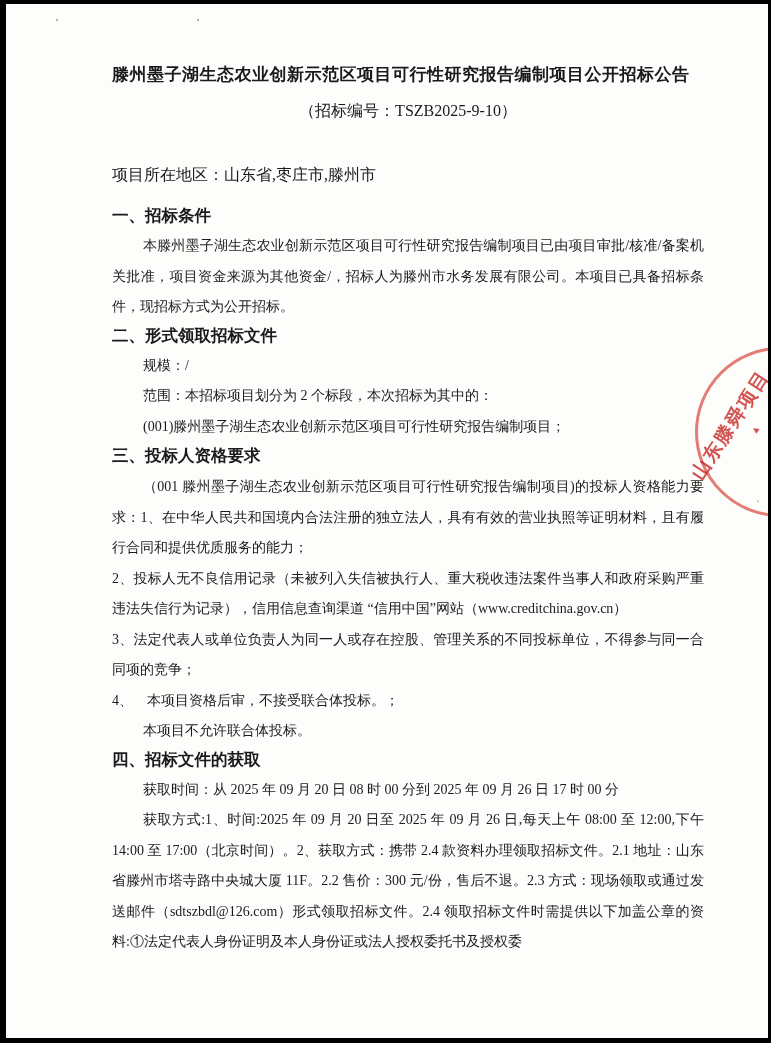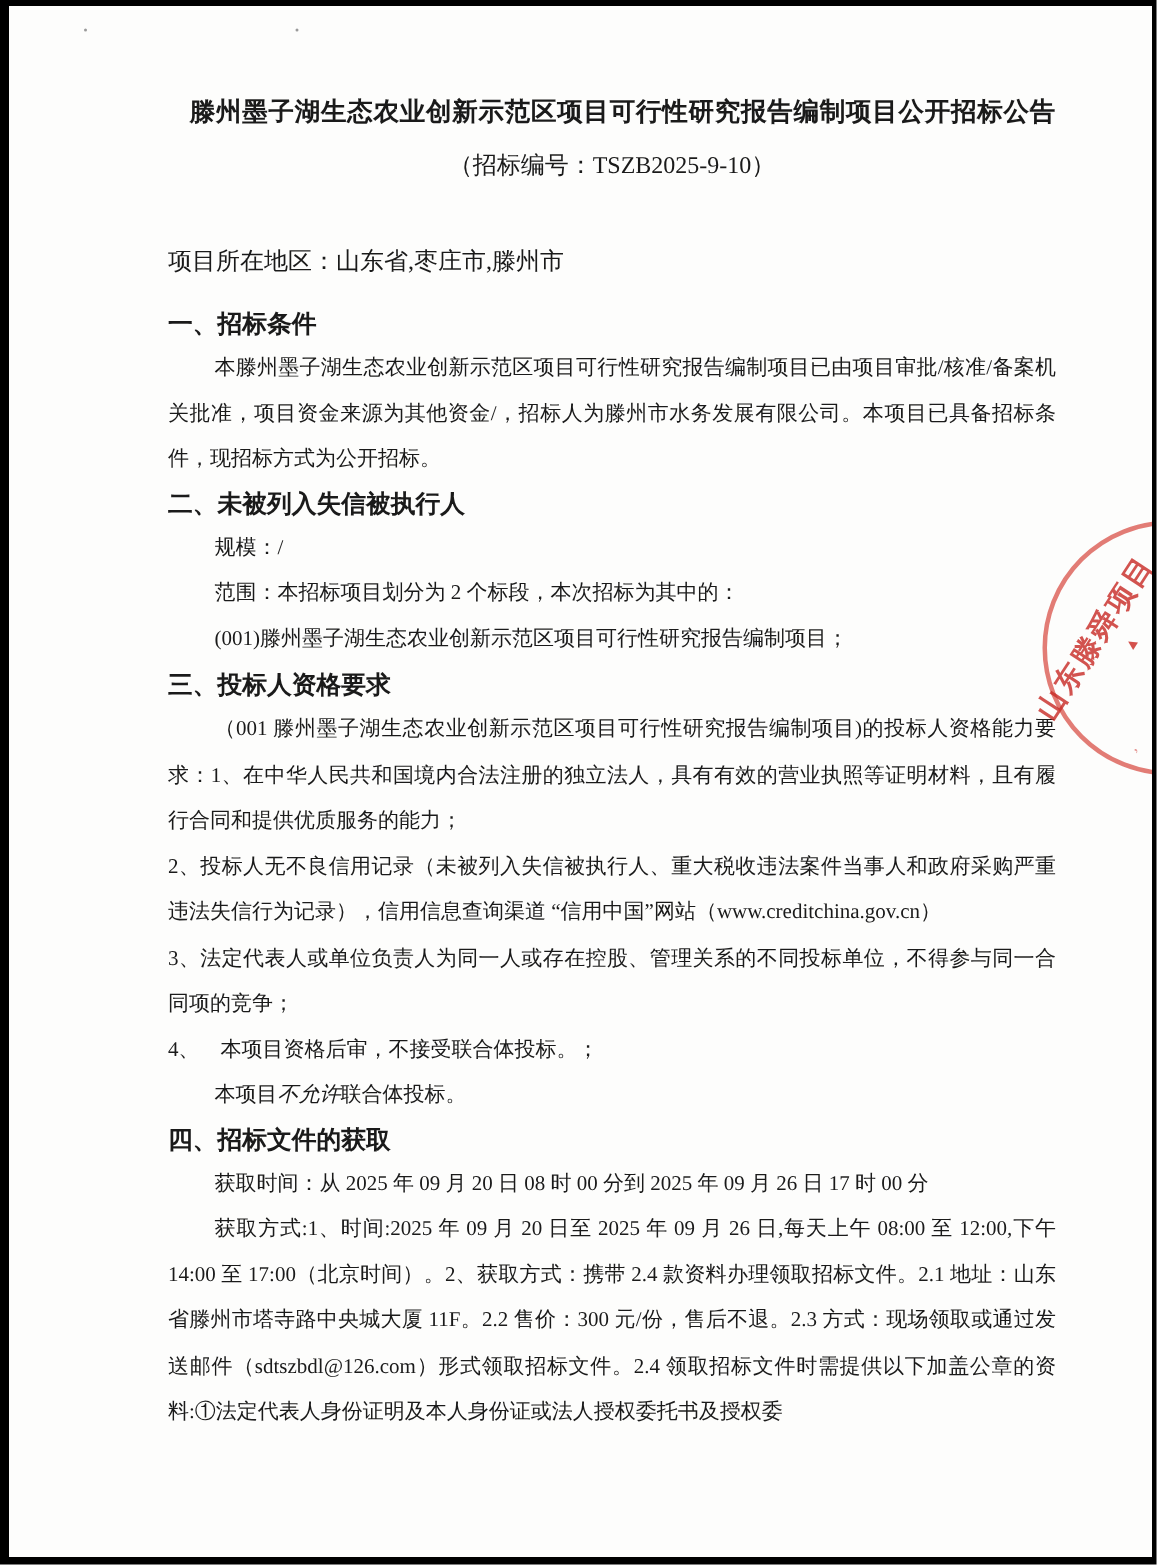--- a/index.html
+++ b/index.html
@@ -18,21 +18,21 @@
     overflow: hidden;
   }
   .content {
     position: relative;
     margin-left: 106px;
     width: 592px;
     color: #1a1a1a;
   }
   .doc-title {
     margin: 58px 0 0;
-    text-align: right;
+    text-align: left;
     font-size: 17px;
     line-height: 26px;
     font-weight: bold;
     letter-spacing: 0.5px;
   }
   .doc-subtitle {
     margin: 11px 0 0;
     text-align: center;
     font-size: 16px;
     line-height: 24px;
@@ -44,31 +44,31 @@
     line-height: 24px;
   }
   .sec-heading {
     font-size: 16.5px;
     font-weight: bold;
     line-height: 26px;
     margin: 0 0 2px 0;
   }
   .section-1 .sec-heading { margin-top: 16px; }
   .section-2 .sec-heading { margin-top: 0; }
-  .section-3 .sec-heading { margin-top: 2px; }
+  .section-3 .sec-heading { margin-top: 2px; font-family: Liberation Mono, monospace; }
   .section-4 .sec-heading { margin-top: 0; }
   .para {
     margin: 0;
     font-size: 14px;
     line-height: 30.5px;
     text-align: justify;
   }
   .para.indent { text-indent: 31px; }
   .para.flush { text-indent: 0; }
-  .italic-em { font-style: italic; }
+  .italic-em { }
   
   .stamp-circle {
     position: absolute;
     left: 689px; top: 343px;
     width: 170px; height: 170px;
     border: 3.5px solid rgba(213, 68, 60, 0.70);
     border-radius: 50%;
     box-sizing: border-box;
   }
   .stamp-text {
@@ -116,21 +116,21 @@
     <h2 class="doc-subtitle">（招标编号：TSZB2025-9-10）</h2>
 
     <p class="location">项目所在地区：山东省,枣庄市,滕州市</p>
 
     <div class="section section-1">
       <div class="sec-heading">一、招标条件</div>
       <p class="para indent">本滕州墨子湖生态农业创新示范区项目可行性研究报告编制项目已由项目审批/核准/备案机关批准，项目资金来源为其他资金/，招标人为滕州市水务发展有限公司。本项目已具备招标条件，现招标方式为公开招标。</p>
     </div>
 
     <div class="section section-2">
-      <div class="sec-heading">二、未被列入失信被执行人</div>
+      <div class="sec-heading">二、形式领取招标文件</div>
       <p class="para indent">规模：/</p>
       <p class="para indent">范围：本招标项目划分为 2 个标段，本次招标为其中的：</p>
       <p class="para indent">(001)滕州墨子湖生态农业创新示范区项目可行性研究报告编制项目；</p>
     </div>
 
     <div class="section section-3">
       <div class="sec-heading">三、投标人资格要求</div>
       <p class="para indent">（001 滕州墨子湖生态农业创新示范区项目可行性研究报告编制项目)的投标人资格能力要求：1、在中华人民共和国境内合法注册的独立法人，具有有效的营业执照等证明材料，且有履行合同和提供优质服务的能力；</p>
       <p class="para flush">2、投标人无不良信用记录（未被列入失信被执行人、重大税收违法案件当事人和政府采购严重违法失信行为记录），信用信息查询渠道 “信用中国”网站（www.creditchina.gov.cn）</p>
       <p class="para flush">3、法定代表人或单位负责人为同一人或存在控股、管理关系的不同投标单位，不得参与同一合同项的竞争；</p>

